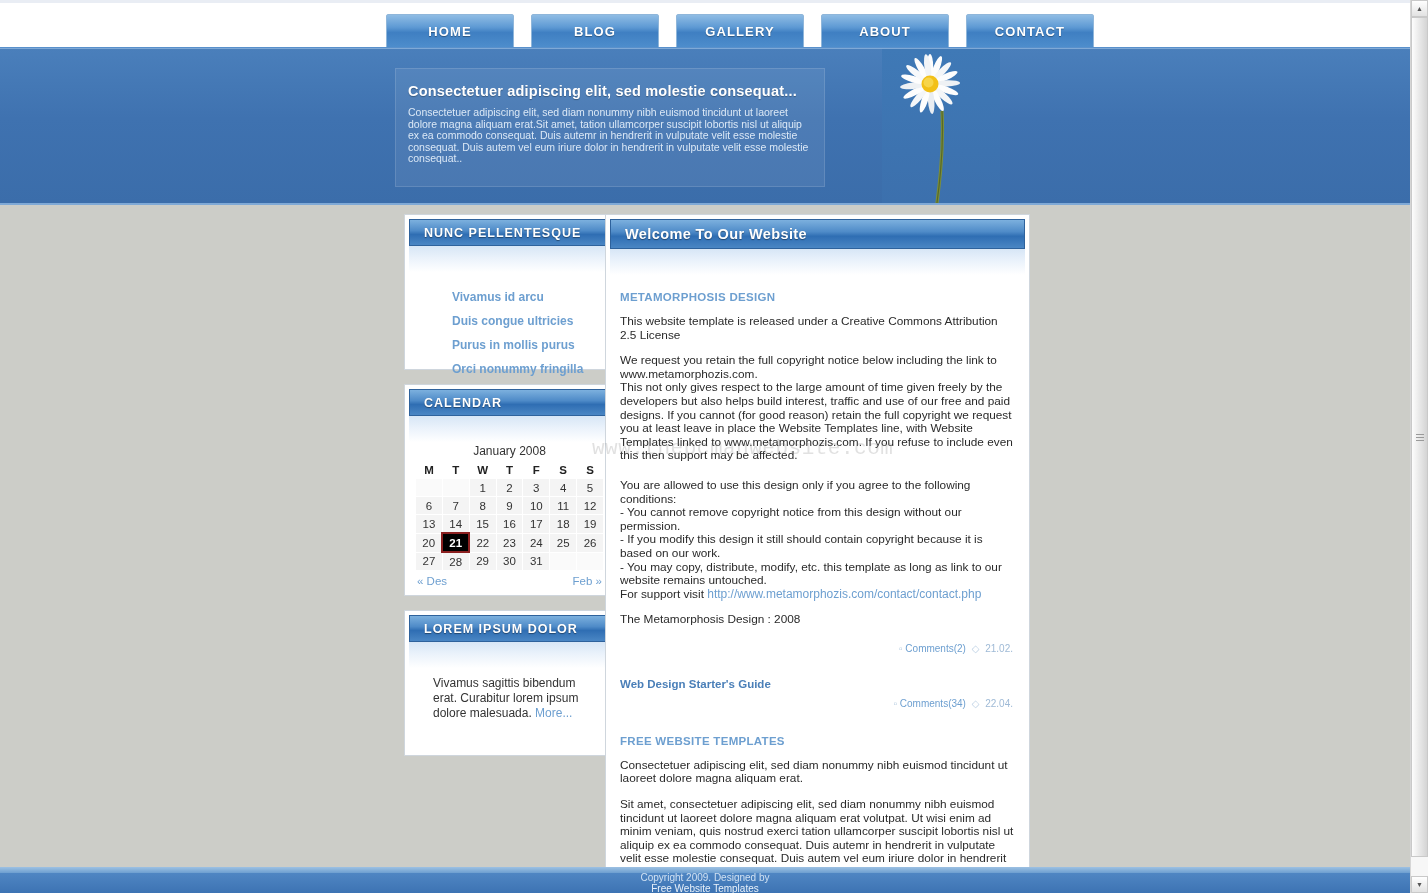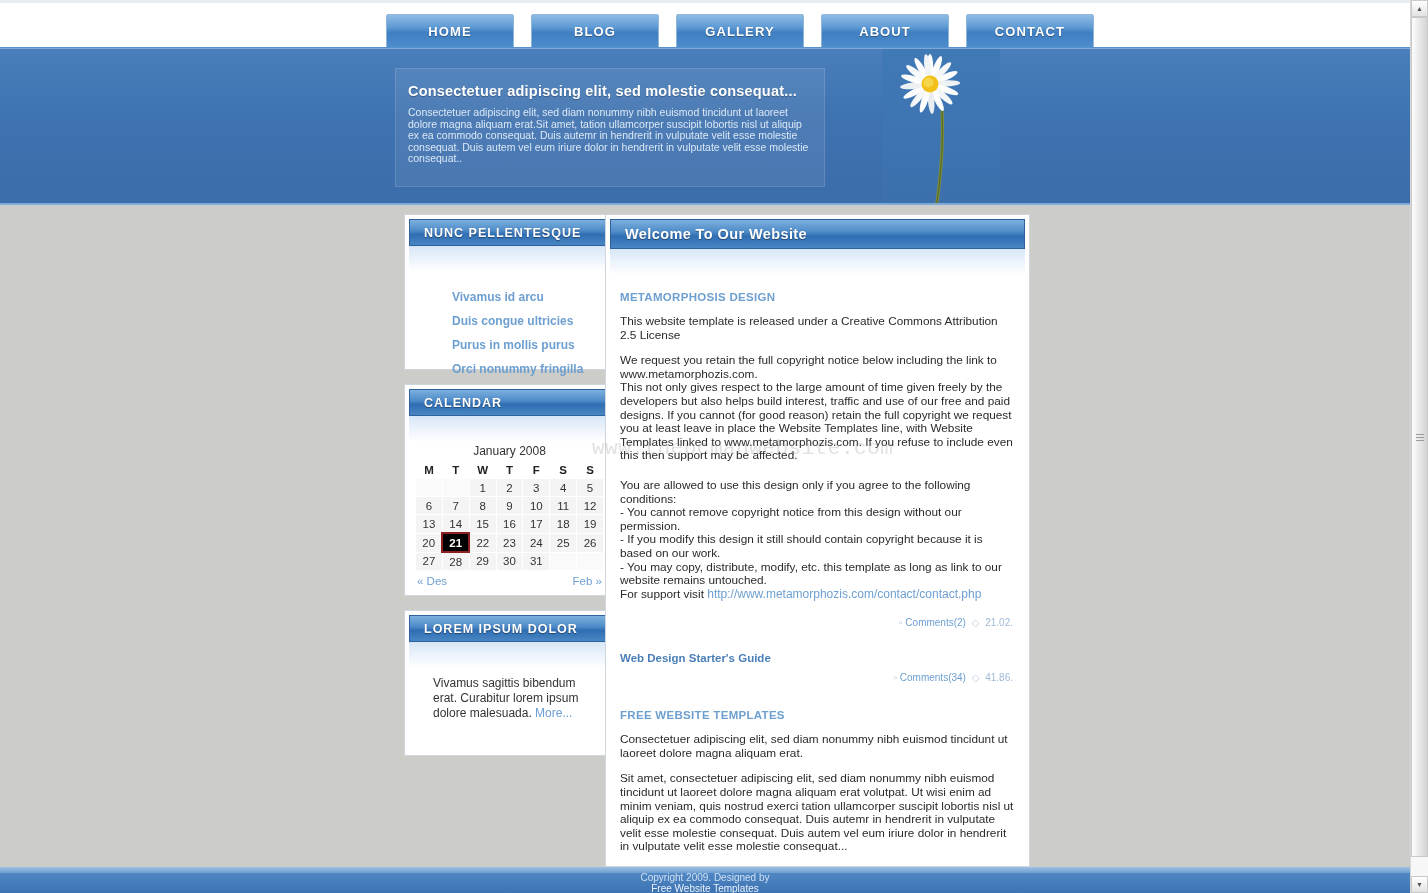--- a/index.html
+++ b/index.html
@@ -415,35 +415,36 @@
       <div class="post">
         <h3>METAMORPHOSIS DESIGN</h3>
         <p>This website template is released under a Creative Commons Attribution 2.5 License</p>
         <p style="white-space:pre-line;">We request you retain the full copyright notice below including the link to www.metamorphozis.com.
 This not only gives respect to the large amount of time given freely by the developers but also helps build interest, traffic and use of our free and paid designs. If you cannot (for good reason) retain the full copyright we request you at least leave in place the Website Templates line, with Website Templates linked to www.metamorphozis.com. If you refuse to include even this then support may be affected.</p>
         <p style="white-space:pre-line;margin-bottom:0;margin-top:16px;">You are allowed to use this design only if you agree to the following conditions:
 - You cannot remove copyright notice from this design without our permission.
 - If you modify this design it still should contain copyright because it is based on our work.
 - You may copy, distribute, modify, etc. this template as long as link to our website remains untouched.</p>
         <p><span>For support visit </span><span class="link">http://www.metamorphozis.com/contact/contact.php</span></p>
+        <p>The Metamorphosis Design : 2008</p>
         <div class="meta">
           <span>▫</span>
           <span class="link" style="font-size:10px;">Comments(2)</span>
           <span class="sep">◇</span>
           <em>21.02.</em>
         </div>
       </div>
 
       <div class="post">
         <h4>Web Design Starter's Guide</h4>
         <div class="meta">
           <span>▫</span>
           <span class="link" style="font-size:10px;">Comments(34)</span>
           <span class="sep">◇</span>
-          <em>41.86.</em>
+          <em>22.04.</em>
         </div>
       </div>
 
       <div class="post">
         <h3>FREE WEBSITE TEMPLATES</h3>
         <p>Consectetuer adipiscing elit, sed diam nonummy nibh euismod tincidunt ut laoreet dolore magna aliquam erat.</p>
         <p>Sit amet, consectetuer adipiscing elit, sed diam nonummy nibh euismod tincidunt ut laoreet dolore magna aliquam erat volutpat. Ut wisi enim ad minim veniam, quis nostrud exerci tation ullamcorper suscipit lobortis nisl ut aliquip ex ea commodo consequat. Duis autemr in hendrerit in vulputate velit esse molestie consequat. Duis autem vel eum iriure dolor in hendrerit in vulputate velit esse molestie consequat...</p>
 
       </div>
     </div>

